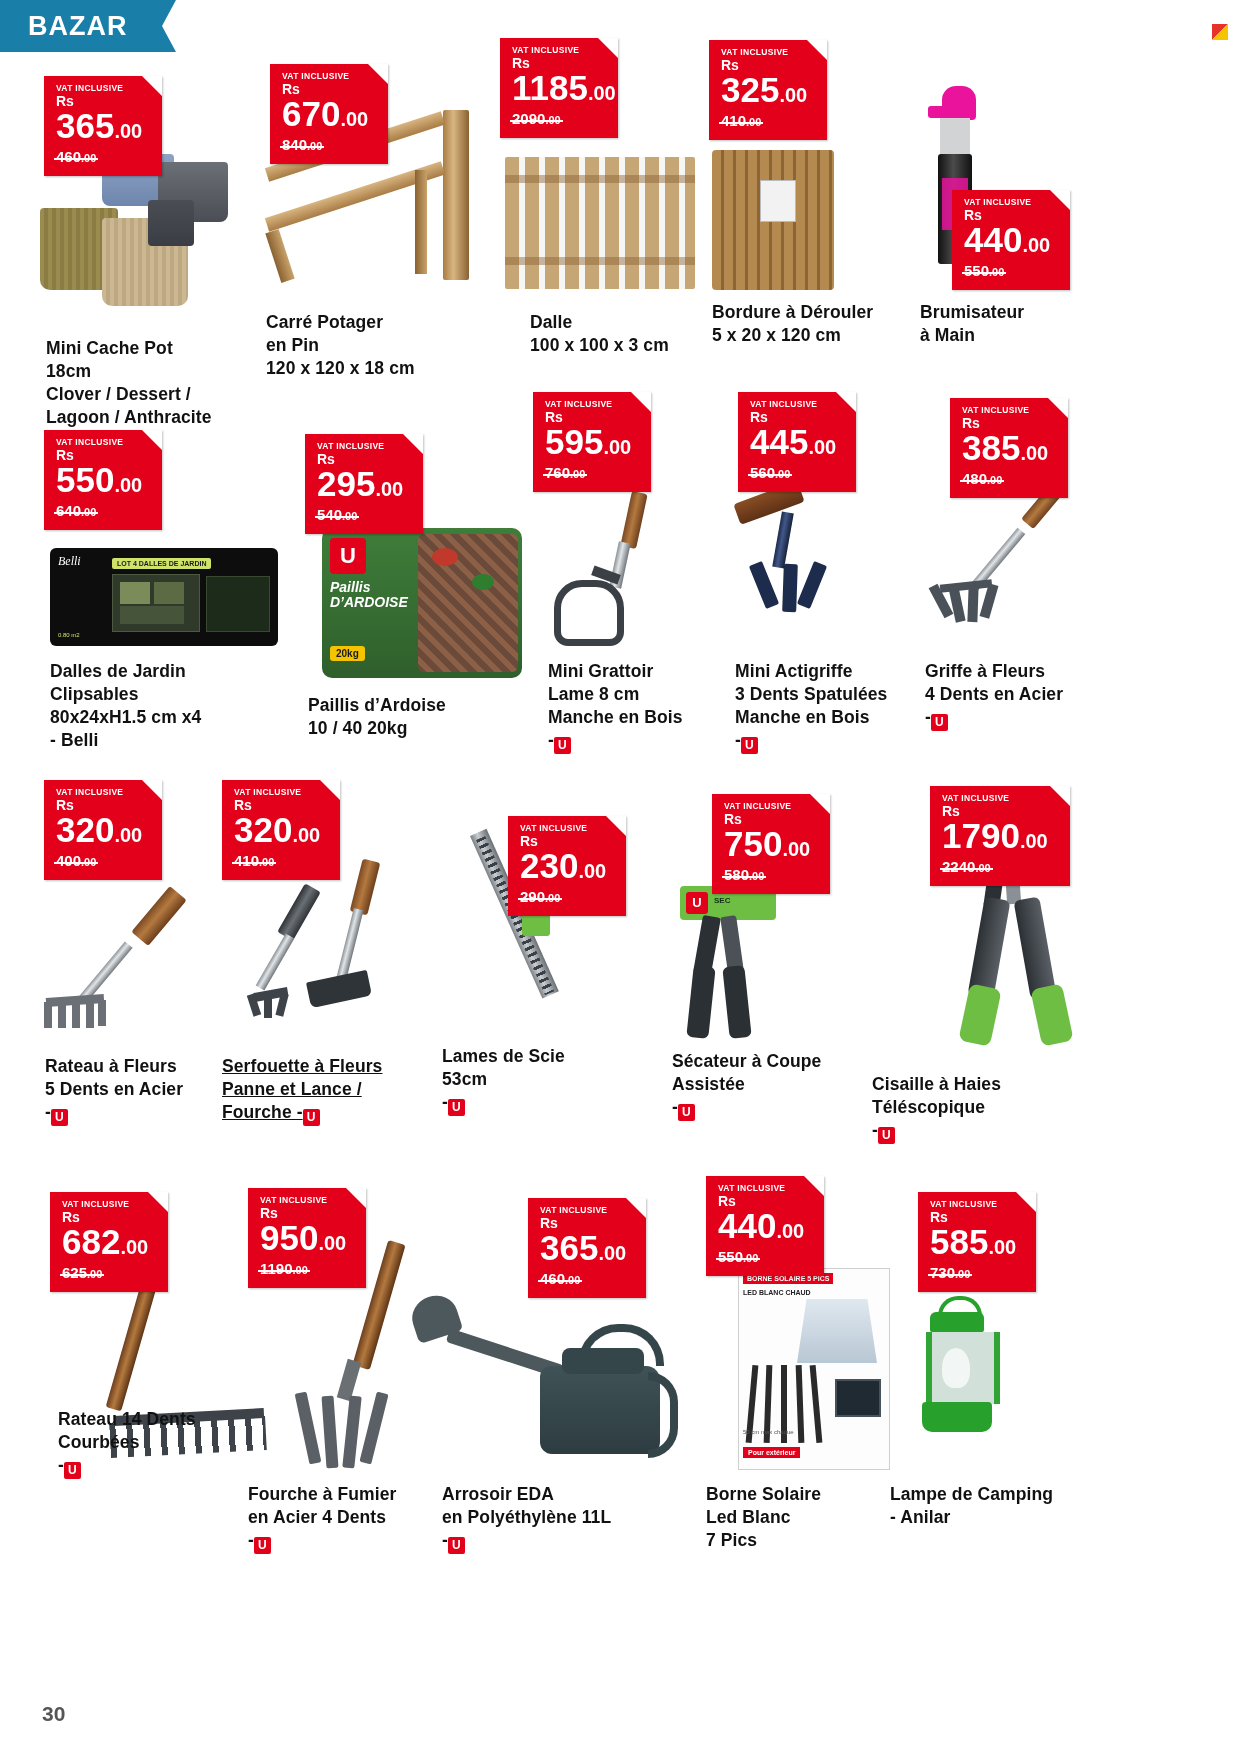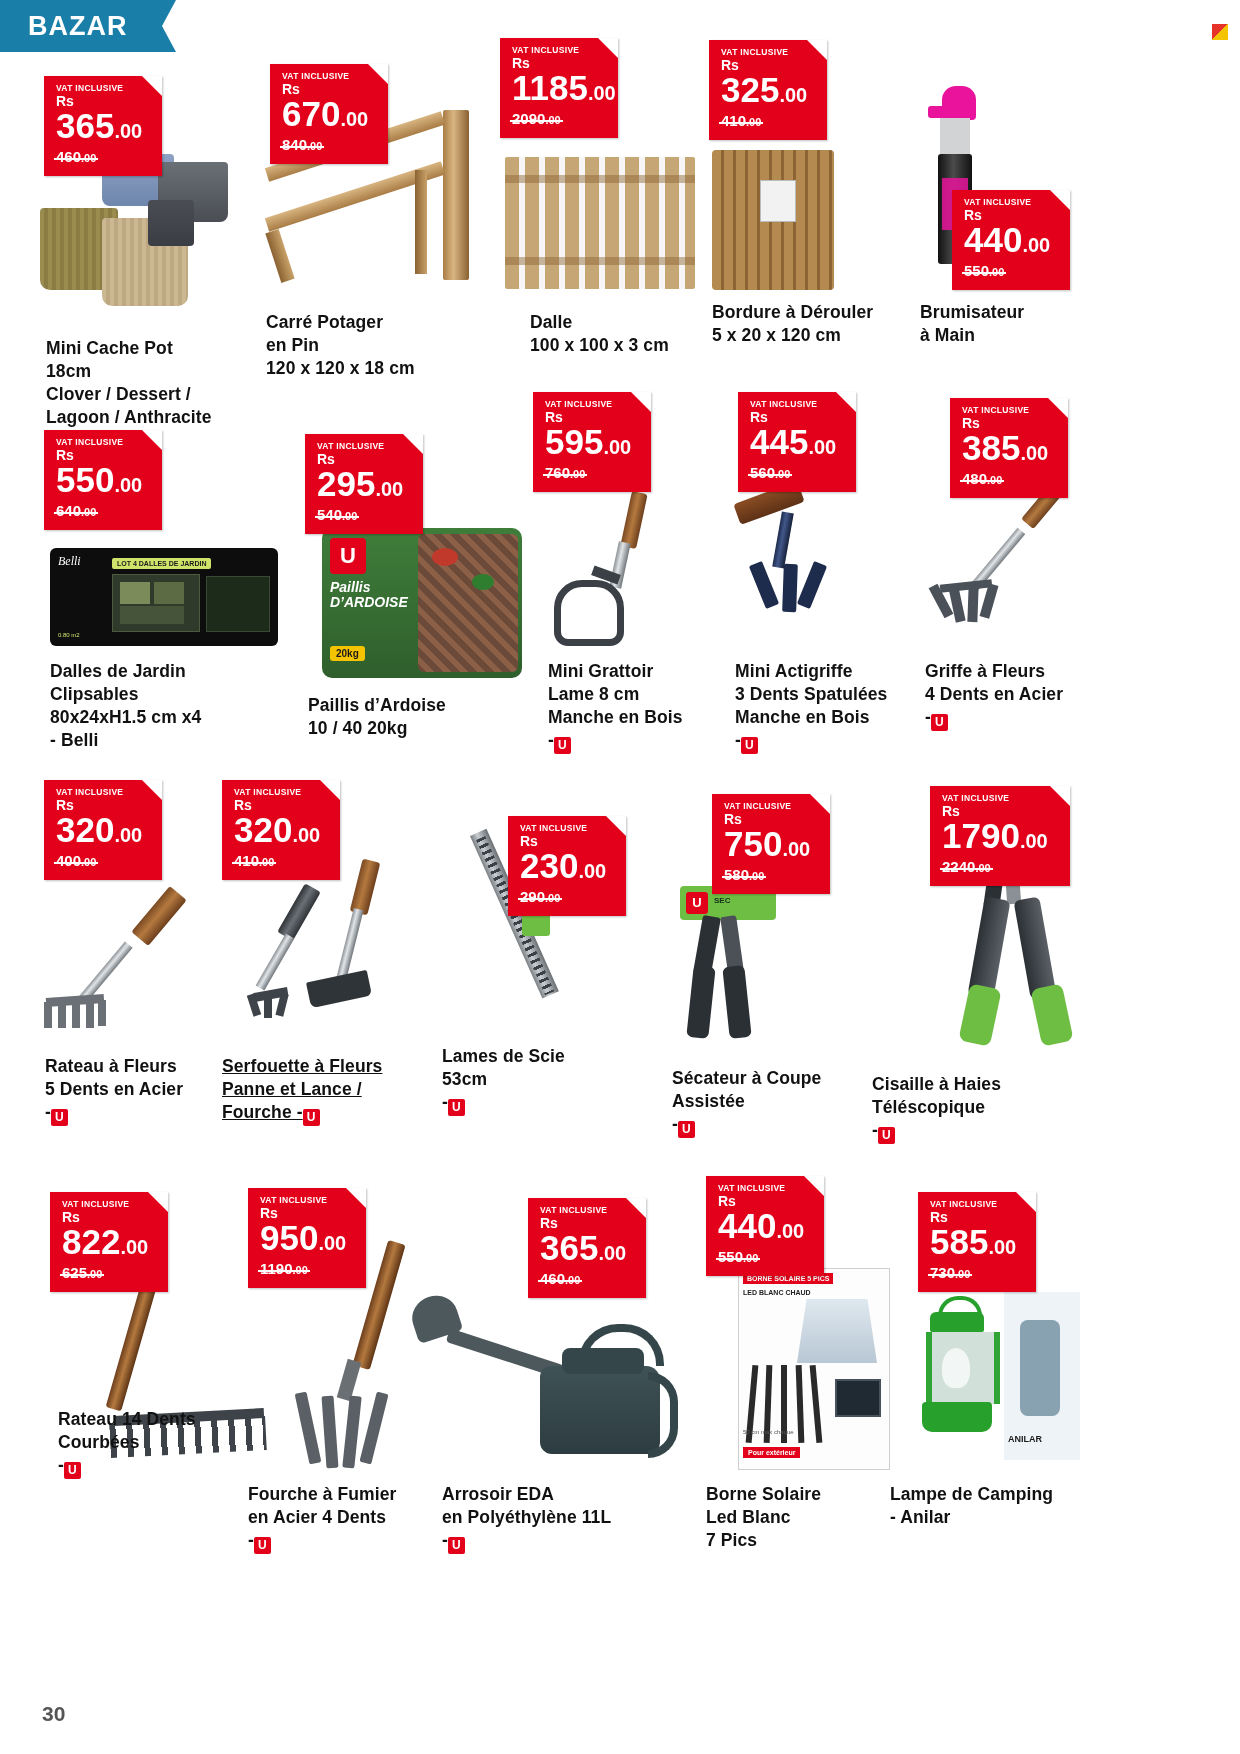--- a/index.html
+++ b/index.html
@@ -419,21 +419,21 @@
   <div style="position:absolute;left:18px;top:80px;width:22px;height:72px;background:#2b3035;border-radius:6px;transform:rotate(6deg);"></div>
   <div style="position:absolute;left:54px;top:80px;width:22px;height:72px;background:#2b3035;border-radius:6px;transform:rotate(-6deg);"></div>
 </div>
 <div class="tag" style="left:712px;top:794px;">
   <div class="fold"></div>
   <div class="vat">VAT INCLUSIVE</div>
   <div class="rs">Rs</div>
   <div class="price"><span>750</span><span class="cents">.00</span></div>
   <div class="old"><span>580</span><span class="cents">.00</span></div>
 </div>
-<div class="caption" style="left:672px;top:1050px;width:215px;white-space:pre-line;margin-top:17px;"><span>Sécateur à Coupe
+<div class="caption" style="left:672px;top:1050px;width:215px;white-space:pre-line;"><span>Sécateur à Coupe
 Assistée
 -</span><span class="ulogo">U</span></div>
 
 <div class="prod" style="left:960px;top:790px;width:160px;height:260px;">
   <div style="position:absolute;left:10px;top:0px;width:58px;height:26px;background:#6fbe44;border-radius:4px;"></div>
   <div style="position:absolute;left:30px;top:22px;width:16px;height:94px;background:#2b3035;transform:rotate(8deg);"></div>
   <div style="position:absolute;left:44px;top:22px;width:14px;height:92px;background:#8a9095;transform:rotate(-4deg);"></div>
   <div style="position:absolute;left:16px;top:108px;width:26px;height:100px;background:linear-gradient(90deg,#2b3035,#5a6065);border-radius:6px;transform:rotate(10deg);"></div>
   <div style="position:absolute;left:62px;top:108px;width:26px;height:100px;background:linear-gradient(90deg,#2b3035,#5a6065);border-radius:6px;transform:rotate(-10deg);"></div>
   <div style="position:absolute;left:4px;top:196px;width:32px;height:58px;background:#6fbe44;border-radius:8px;transform:rotate(12deg);"></div>
@@ -452,21 +452,21 @@
 
 <div class="prod" style="left:80px;top:1262px;width:190px;height:200px;">
   <div style="position:absolute;left:46px;top:0px;width:16px;height:150px;background:linear-gradient(90deg,#6d3f1d,#b4793f 45%,#5d3415);border-radius:3px;transform:rotate(16deg);"></div>
   <div style="position:absolute;left:34px;top:150px;width:150px;height:10px;background:#3d4348;transform:rotate(-3deg);"></div>
   <div style="position:absolute;left:30px;top:158px;width:156px;height:34px;background:repeating-linear-gradient(90deg,#3d4348 0,#3d4348 6px,transparent 6px,transparent 17px);transform:rotate(-3deg);"></div>
 </div>
 <div class="tag" style="left:50px;top:1192px;">
   <div class="fold"></div>
   <div class="vat">VAT INCLUSIVE</div>
   <div class="rs">Rs</div>
-  <div class="price"><span>822</span><span class="cents">.00</span></div>
+  <div class="price"><span>682</span><span class="cents">.00</span></div>
   <div class="old"><span>625</span><span class="cents">.00</span></div>
 </div>
 <div class="caption" style="left:58px;top:1408px;width:220px;white-space:pre-line;"><span>Rateau 14 Dents
 Courbées
 -</span><span class="ulogo">U</span></div>
 
 <div class="prod" style="left:280px;top:1240px;width:160px;height:230px;">
   <div style="position:absolute;left:90px;top:0px;width:18px;height:130px;background:linear-gradient(90deg,#6d3f1d,#b4793f 45%,#5d3415);border-radius:3px;transform:rotate(16deg);"></div>
   <div style="position:absolute;left:62px;top:120px;width:14px;height:40px;background:#6a6f74;transform:rotate(16deg);"></div>
   <div style="position:absolute;left:22px;top:152px;width:12px;height:72px;background:#5a6065;transform:rotate(-12deg);border-radius:2px;"></div>
@@ -529,24 +529,20 @@
 7 Pics</span></div>
 
 <div class="packshot" style="left:912px;top:1292px;width:168px;height:168px;background:#ffffff;border:none;">
   <div style="position:absolute;left:0px;top:0px;width:92px;height:168px;">
     <div style="position:absolute;left:26px;top:4px;width:36px;height:16px;border:4px solid #27a02c;border-bottom:none;border-radius:20px 20px 0 0;"></div>
     <div style="position:absolute;left:18px;top:20px;width:54px;height:20px;background:#27a02c;border-radius:6px 6px 2px 2px;"></div>
     <div style="position:absolute;left:14px;top:40px;width:62px;height:72px;background:#cfe0d8;border-left:6px solid #27a02c;border-right:6px solid #27a02c;opacity:.95;"></div>
     <div style="position:absolute;left:30px;top:56px;width:28px;height:40px;background:#f2f6f4;border-radius:50% 50% 40% 40%;"></div>
     <div style="position:absolute;left:10px;top:110px;width:70px;height:30px;background:#27a02c;border-radius:4px 4px 10px 10px;"></div>
   </div>
-  <div style="position:absolute;left:92px;top:0px;width:76px;height:168px;background:#eef3f7;">
-    <div style="position:absolute;left:16px;top:28px;width:40px;height:96px;background:#5c7f93;border-radius:8px;opacity:.7;"></div>
-    <div style="position:absolute;left:4px;top:142px;font-size:9px;font-weight:bold;color:#1a1a1a;">ANILAR</div>
-  </div>
 </div>
 <div class="tag" style="left:918px;top:1192px;">
   <div class="fold"></div>
   <div class="vat">VAT INCLUSIVE</div>
   <div class="rs">Rs</div>
   <div class="price"><span>585</span><span class="cents">.00</span></div>
   <div class="old"><span>730</span><span class="cents">.00</span></div>
 </div>
 <div class="caption" style="left:890px;top:1483px;width:230px;white-space:pre-line;"><span>Lampe de Camping
 - Anilar</span></div>

